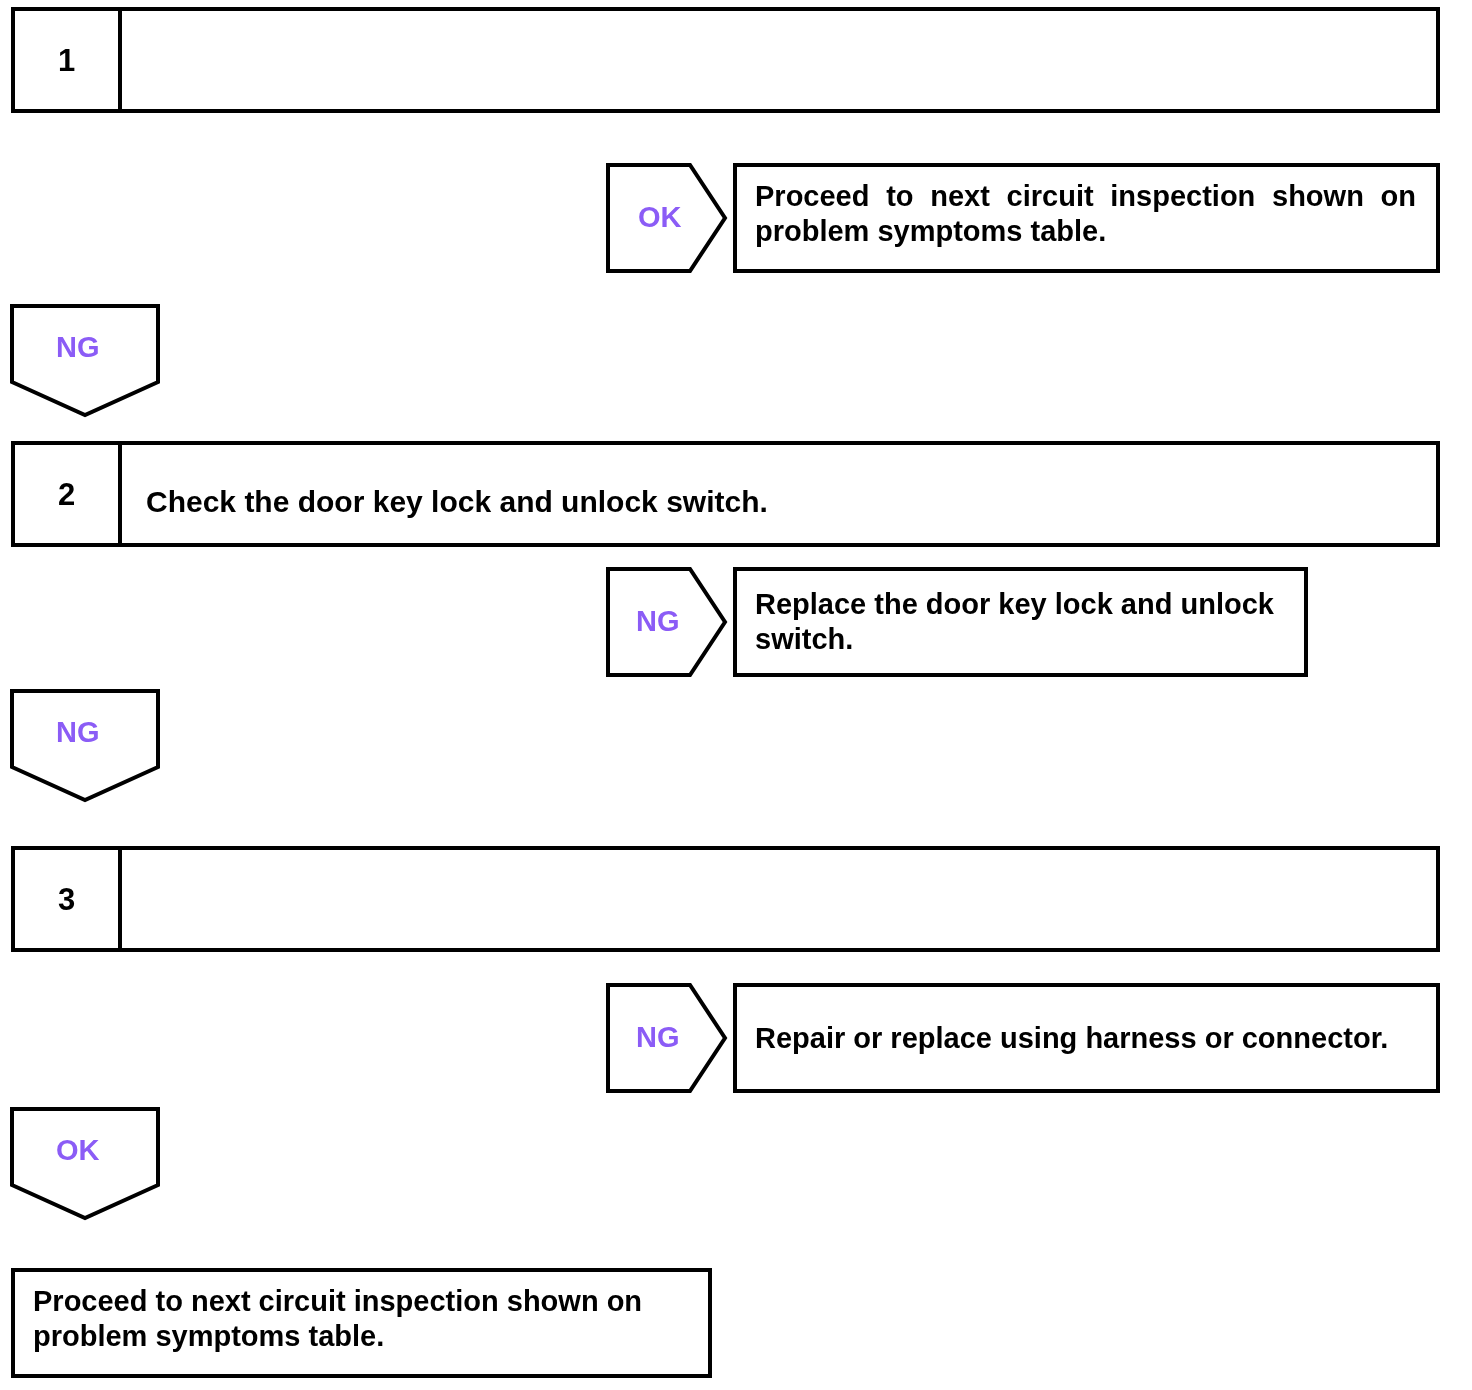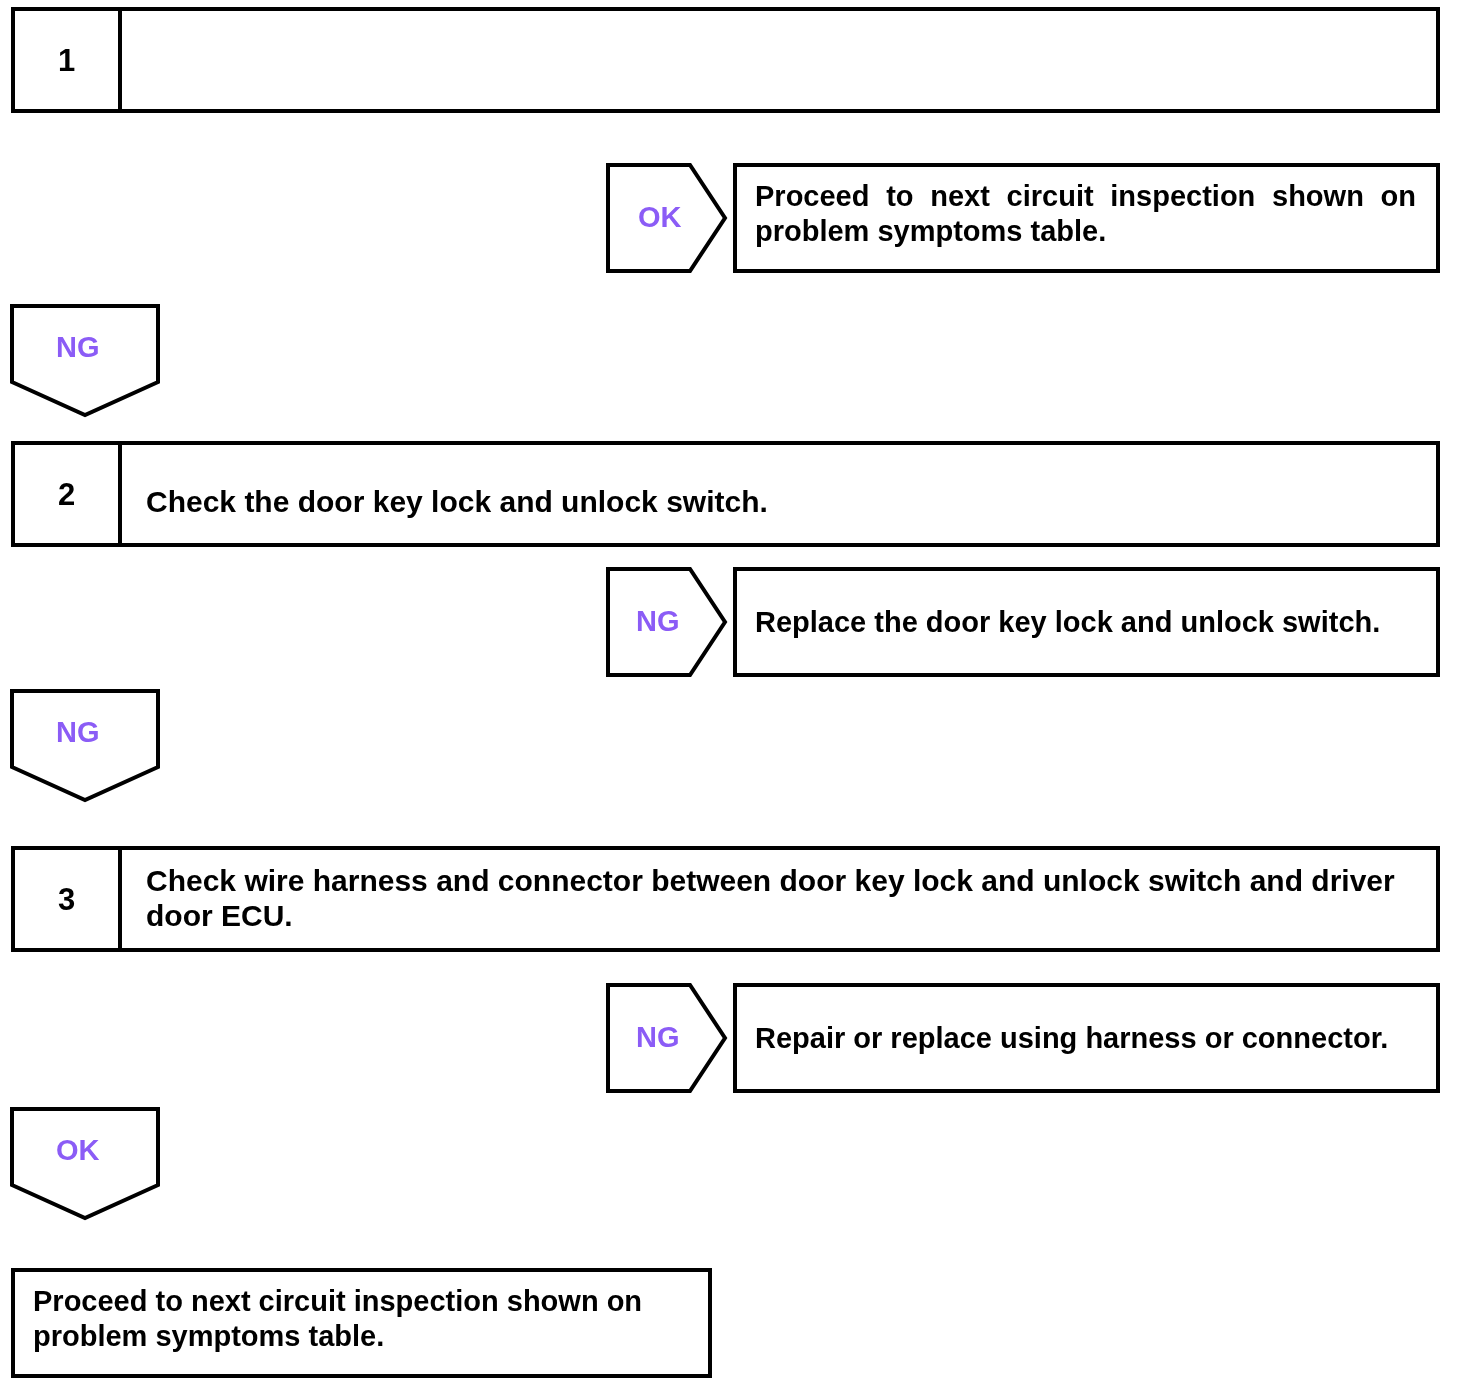--- a/index.html
+++ b/index.html
@@ -146,34 +146,33 @@
     <div class="step-text centered">Check the door key lock and unlock switch.</div>
   </div>
 
   <div class="arrow-right" style="left:606px; top:567px; width:122px; height:110px;">
     <svg width="122" height="110" viewBox="0 0 122 110">
       <polygon points="2,2 84,2 119,55 84,108 2,108" fill="#ffffff" stroke="#000000" stroke-width="4" stroke-linejoin="miter"></polygon>
     </svg>
   </div>
   <div class="arrow-label" style="left:636px; top:607px;">NG</div>
 
-  <div class="result-box" style="left:733px; top:567px; width:707px; height:110px;">
+  <div class="result-box" style="left:733px; top:567px; width:575px; height:110px;">
     <div class="result-text vcentered">Replace the door key lock and unlock switch.</div>
   </div>
 
   <div class="arrow-down" style="left:9px; top:688px; width:152px; height:116px;">
     <svg width="152" height="116" viewBox="0 0 152 116">
       <polygon points="3,3 149,3 149,79 76,112 3,79" fill="#ffffff" stroke="#000000" stroke-width="4" stroke-linejoin="miter"></polygon>
     </svg>
   </div>
   <div class="arrow-label" style="left:56px; top:718px;">NG</div>
 
   <div class="step-box" style="left:11px; top:846px; width:1429px; height:106px;">
     <div class="step-num">3</div>
-    <div class="step-text">Check wire harness and connector between door key lock and unlock switch and driver door ECU.</div>
   </div>
 
   <div class="arrow-right" style="left:606px; top:983px; width:122px; height:110px;">
     <svg width="122" height="110" viewBox="0 0 122 110">
       <polygon points="2,2 84,2 119,55 84,108 2,108" fill="#ffffff" stroke="#000000" stroke-width="4" stroke-linejoin="miter"></polygon>
     </svg>
   </div>
   <div class="arrow-label" style="left:636px; top:1023px;">NG</div>
 
   <div class="result-box" style="left:733px; top:983px; width:707px; height:110px;">

